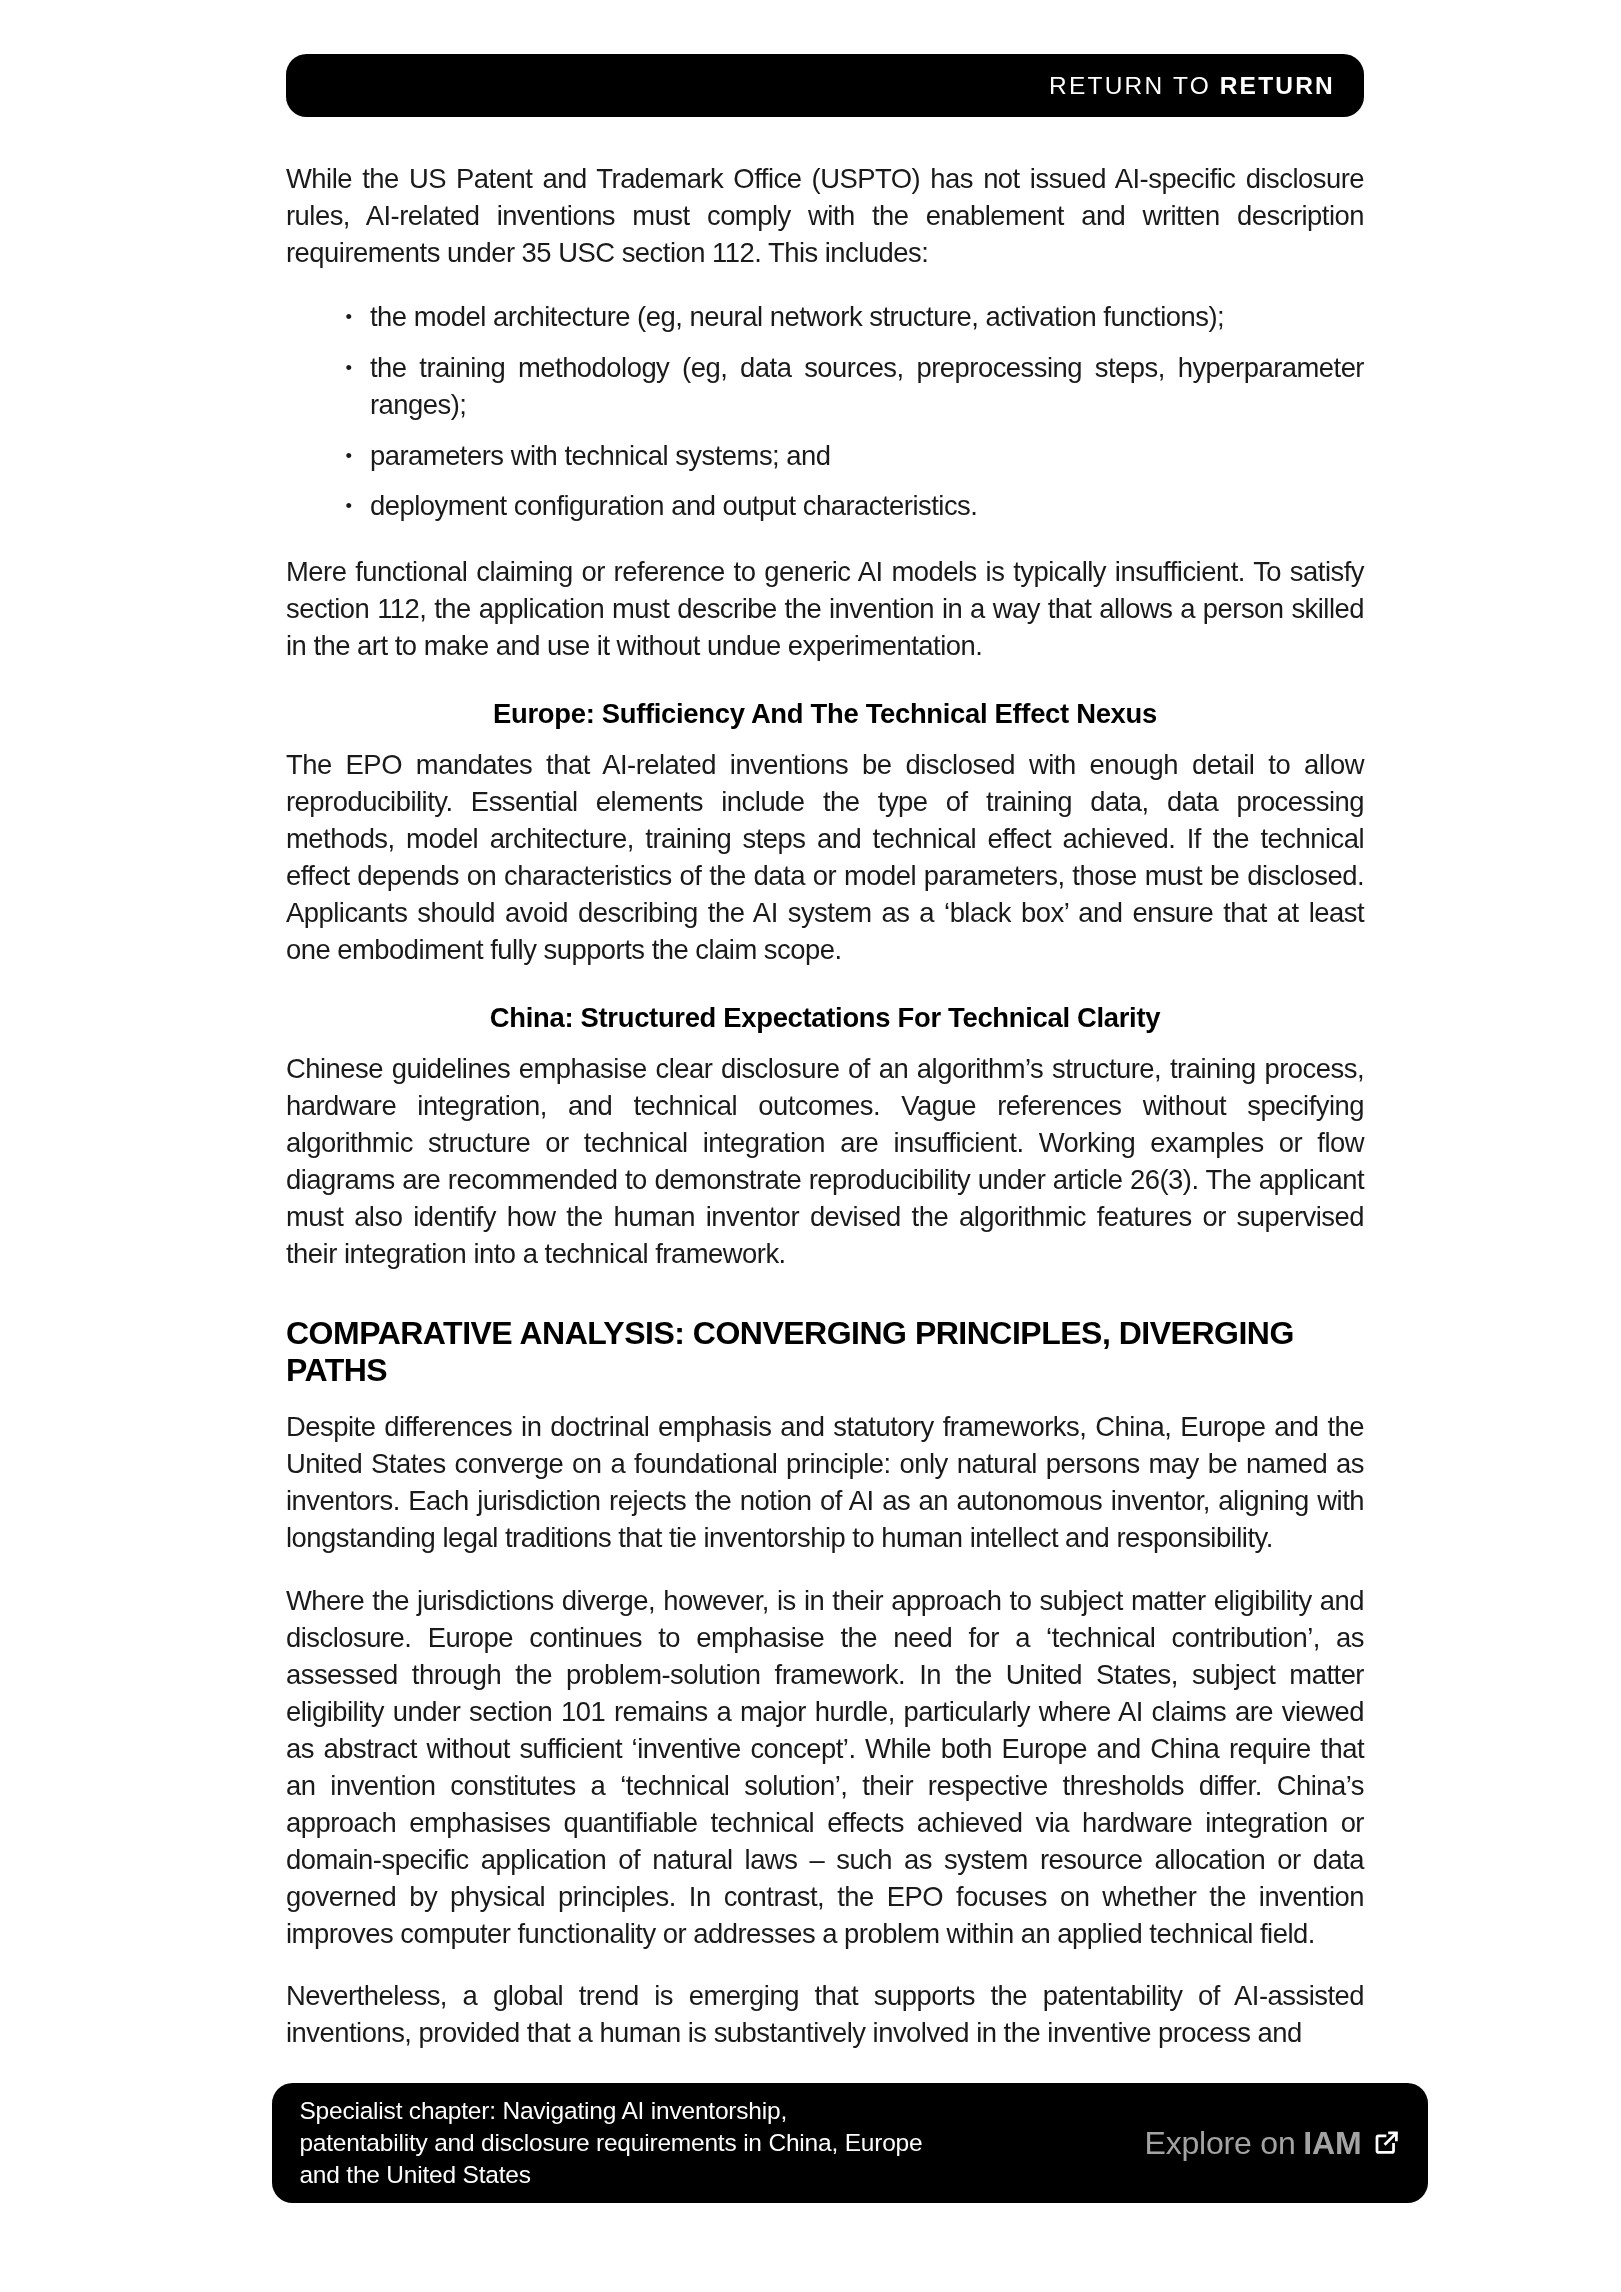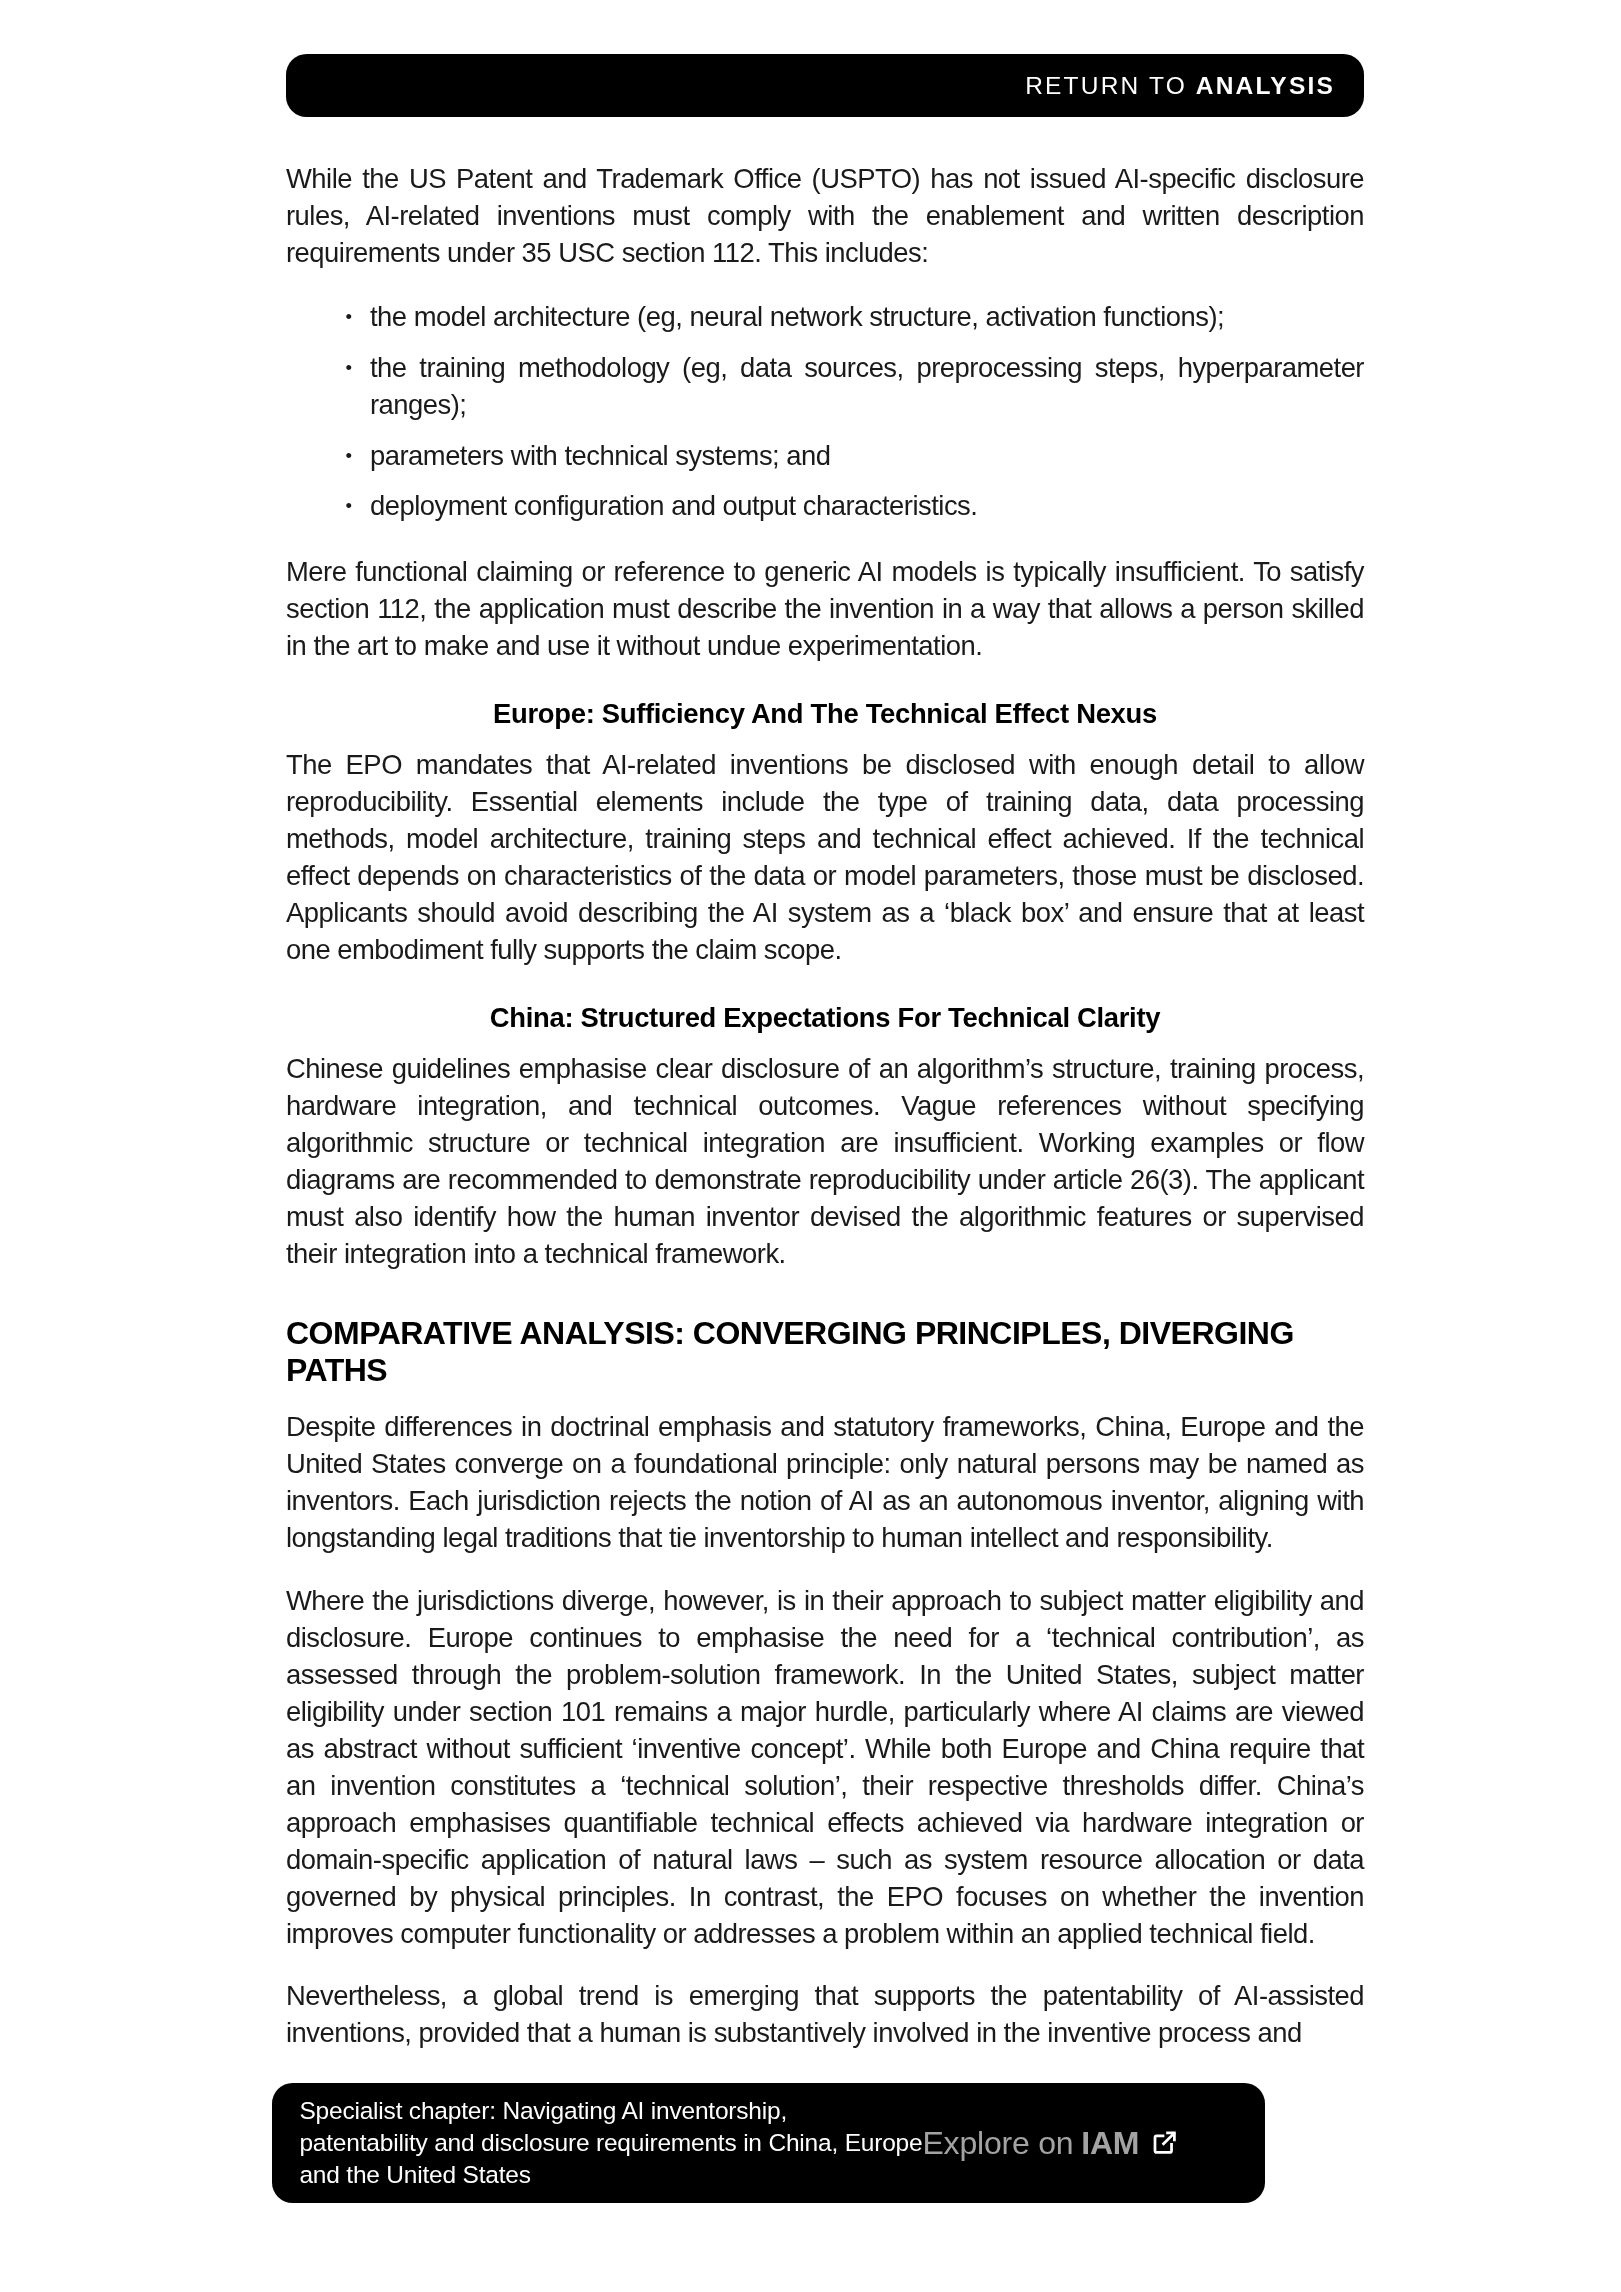--- a/index.html
+++ b/index.html
@@ -72,29 +72,29 @@
     letter-spacing: -0.5px;
     margin: 43px 0 19.6px 0;
     text-align: left;
     color: #000000;
   }
   
   .footer-bar {
     position: absolute;
     left: 272px;
     top: 2083px;
-    width: 993px;
+    width: 1156px;
     height: 120px;
     background: #000000;
     border-radius: 20.6px;
     box-sizing: border-box;
     padding: 0 27.4px;
     display: flex;
     align-items: center;
-    justify-content: flex-start;
+    justify-content: space-between;
     color: #ffffff;
   }
   .chapter-title { font-size: 24.5px; line-height: 32px; letter-spacing: -0.2px; }
   .explore-link {
     display: inline-flex;
     align-items: center;
     color: #a3a3a3;
     font-size: 32px;
     letter-spacing: -0.2px;
     text-decoration: none;
@@ -105,21 +105,21 @@
   .ext-icon { display: inline-flex; margin-left: 11.8px; }
 </style>
 </head>
 <body>
 
 <div class="page">
   <div class="column">
 
     <a class="summary-bar">
       <span>RETURN TO</span>
-      <span class="emph">ANALYSIS</span>
+      <span class="emph">RETURN</span>
     </a>
 
     <div class="body-text">
 
       <p>While the US Patent and Trademark Office (USPTO) has not issued AI-specific disclosure rules, AI-related inventions must comply with the enablement and written description requirements under 35 USC section 112. This includes:</p>
 
       <ul class="disclosure-list">
         <li>the model architecture (eg, neural network structure, activation functions);</li>
         <li>the training methodology (eg, data sources, preprocessing steps, hyperparameter ranges);</li>
         <li>parameters with technical systems; and</li>

